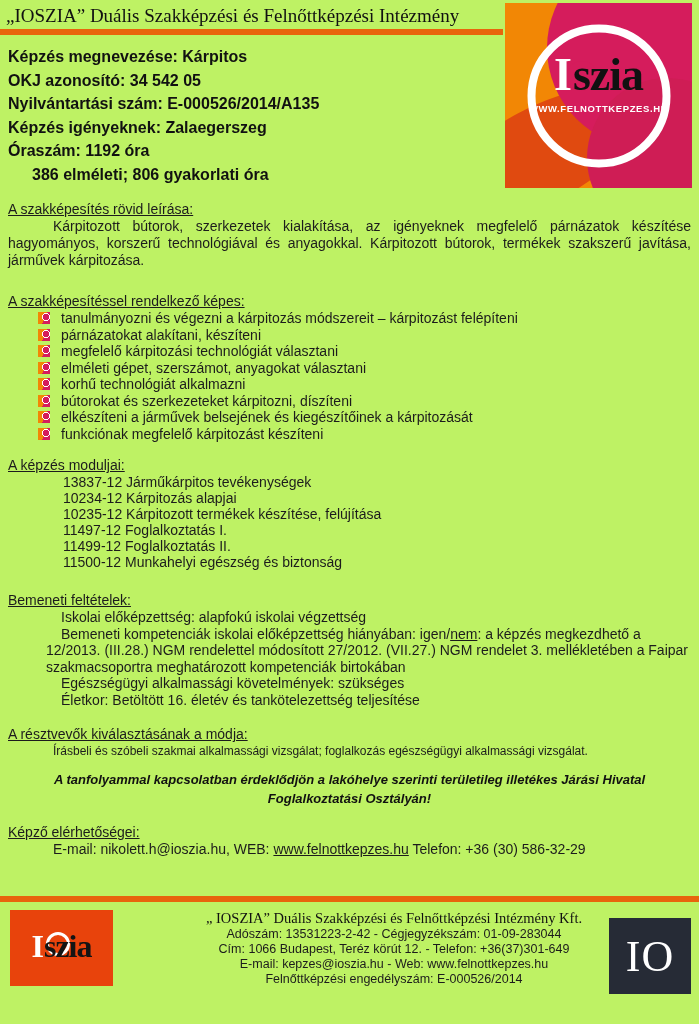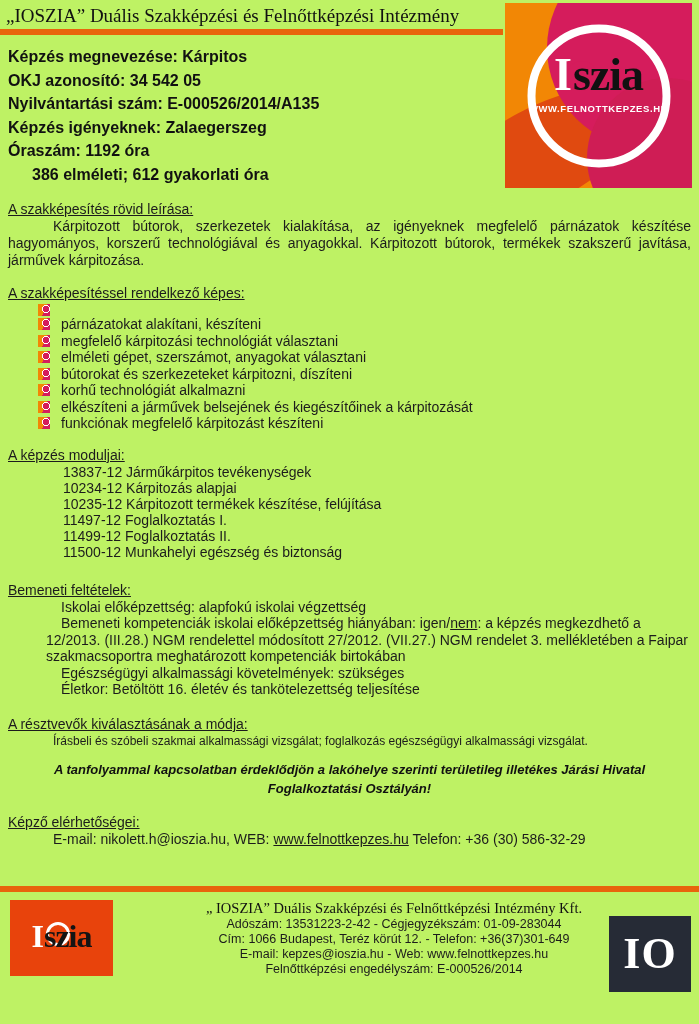--- a/index.html
+++ b/index.html
@@ -62,21 +62,21 @@
   .content { position:relative; padding:0 8px; }
 
   .course { margin-top:9px; width:490px; }
   .course-line { font-size:16px; font-weight:bold; line-height:23.5px; color:#111; }
   .course-line.indent { padding-left:24px; }
 
   .sec-heading {
     font-size:14px; line-height:17px; text-decoration:underline; color:#1c1c1c;
   }
   .mt-desc    { margin-top:15px; }
-  .mt-cap     { margin-top:16px; }
+  .mt-cap     { margin-top:24px; }
   .mt-mod     { margin-top:15px; }
   .mt-entry   { margin-top:22px; }
   .mt-sel     { margin-top:18px; }
   .mt-contact { margin-top:16px; }
 
   .para { font-size:14px; line-height:17px; text-align:justify; text-indent:45px; }
 
   .bullets { list-style:none; }
   .bullet-row { display:flex; align-items:flex-start; line-height:16.5px; font-size:14px; padding-left:30px; }
   .bullet-icon {
@@ -120,22 +120,22 @@
   }
   .flogo-text .li { color:#ffffff; margin-right:1px; }
   .footer-center {
     position:absolute; left:164px; top:0; width:460px; text-align:center;
   }
   .footer-company {
     font-family:"Liberation Serif", serif; font-size:14.5px; line-height:17px; color:#111;
   }
   .footer-line { font-size:12.5px; line-height:15px; color:#1c1c1c; }
   .nlogo {
-    position:absolute; right:8px; top:16px; width:82px; height:76px;
-    background:#262b36; display:flex; align-items:center; justify-content:center;font-weight:bold;
+    position:absolute; right:8px; top:8px; width:82px; height:76px;
+    background:#262b36; display:flex; align-items:center; justify-content:center;
   }
   .nlogo-text {
     font-family:"Liberation Serif", serif; font-size:44px; color:#ffffff; letter-spacing:1px;
   }
 </style>
 </head>
 <body>
 
 <div class="page">
 
@@ -155,50 +155,51 @@
   </div>
 
   <div class="content">
 
     <div class="course">
       <div class="course-line">Képzés megnevezése: Kárpitos</div>
       <div class="course-line">OKJ azonosító: 34 542 05</div>
       <div class="course-line">Nyilvántartási szám: E-000526/2014/A135</div>
       <div class="course-line">Képzés igényeknek: Zalaegerszeg</div>
       <div class="course-line">Óraszám: 1192 óra</div>
-      <div class="course-line indent">386 elméleti; 612 gyakorlati óra</div>
+      <div class="course-line indent">386 elméleti; 806 gyakorlati óra</div>
     </div>
 
     <div class="sec-heading mt-desc">A szakképesítés rövid leírása:</div>
     <div class="para">Kárpitozott bútorok, szerkezetek kialakítása, az igényeknek megfelelő párnázatok készítése hagyományos, korszerű technológiával és anyagokkal. Kárpitozott bútorok, termékek szakszerű javítása, járművek kárpitozása.</div>
 
     <div class="sec-heading mt-cap">A szakképesítéssel rendelkező képes:</div>
     <ul class="bullets">
       <li class="bullet-row">
           <span class="bullet-icon"></span>
+          <span>tanulmányozni és végezni a kárpitozás módszereit – kárpitozást felépíteni</span>
         </li>
       <li class="bullet-row">
           <span class="bullet-icon"></span>
           <span>párnázatokat alakítani, készíteni</span>
         </li>
       <li class="bullet-row">
           <span class="bullet-icon"></span>
           <span>megfelelő kárpitozási technológiát választani</span>
         </li>
       <li class="bullet-row">
           <span class="bullet-icon"></span>
           <span>elméleti gépet, szerszámot, anyagokat választani</span>
         </li>
       <li class="bullet-row">
           <span class="bullet-icon"></span>
+          <span>korhű technológiát alkalmazni</span>
+        </li>
+      <li class="bullet-row">
+          <span class="bullet-icon"></span>
           <span>bútorokat és szerkezeteket kárpitozni, díszíteni</span>
-        </li>
-      <li class="bullet-row">
-          <span class="bullet-icon"></span>
-          <span>korhű technológiát alkalmazni</span>
         </li>
       <li class="bullet-row">
           <span class="bullet-icon"></span>
           <span>elkészíteni a járművek belsejének és kiegészítőinek a kárpitozását</span>
         </li>
       <li class="bullet-row">
           <span class="bullet-icon"></span>
           <span>funkciónak megfelelő kárpitozást készíteni</span>
         </li>
     </ul>

